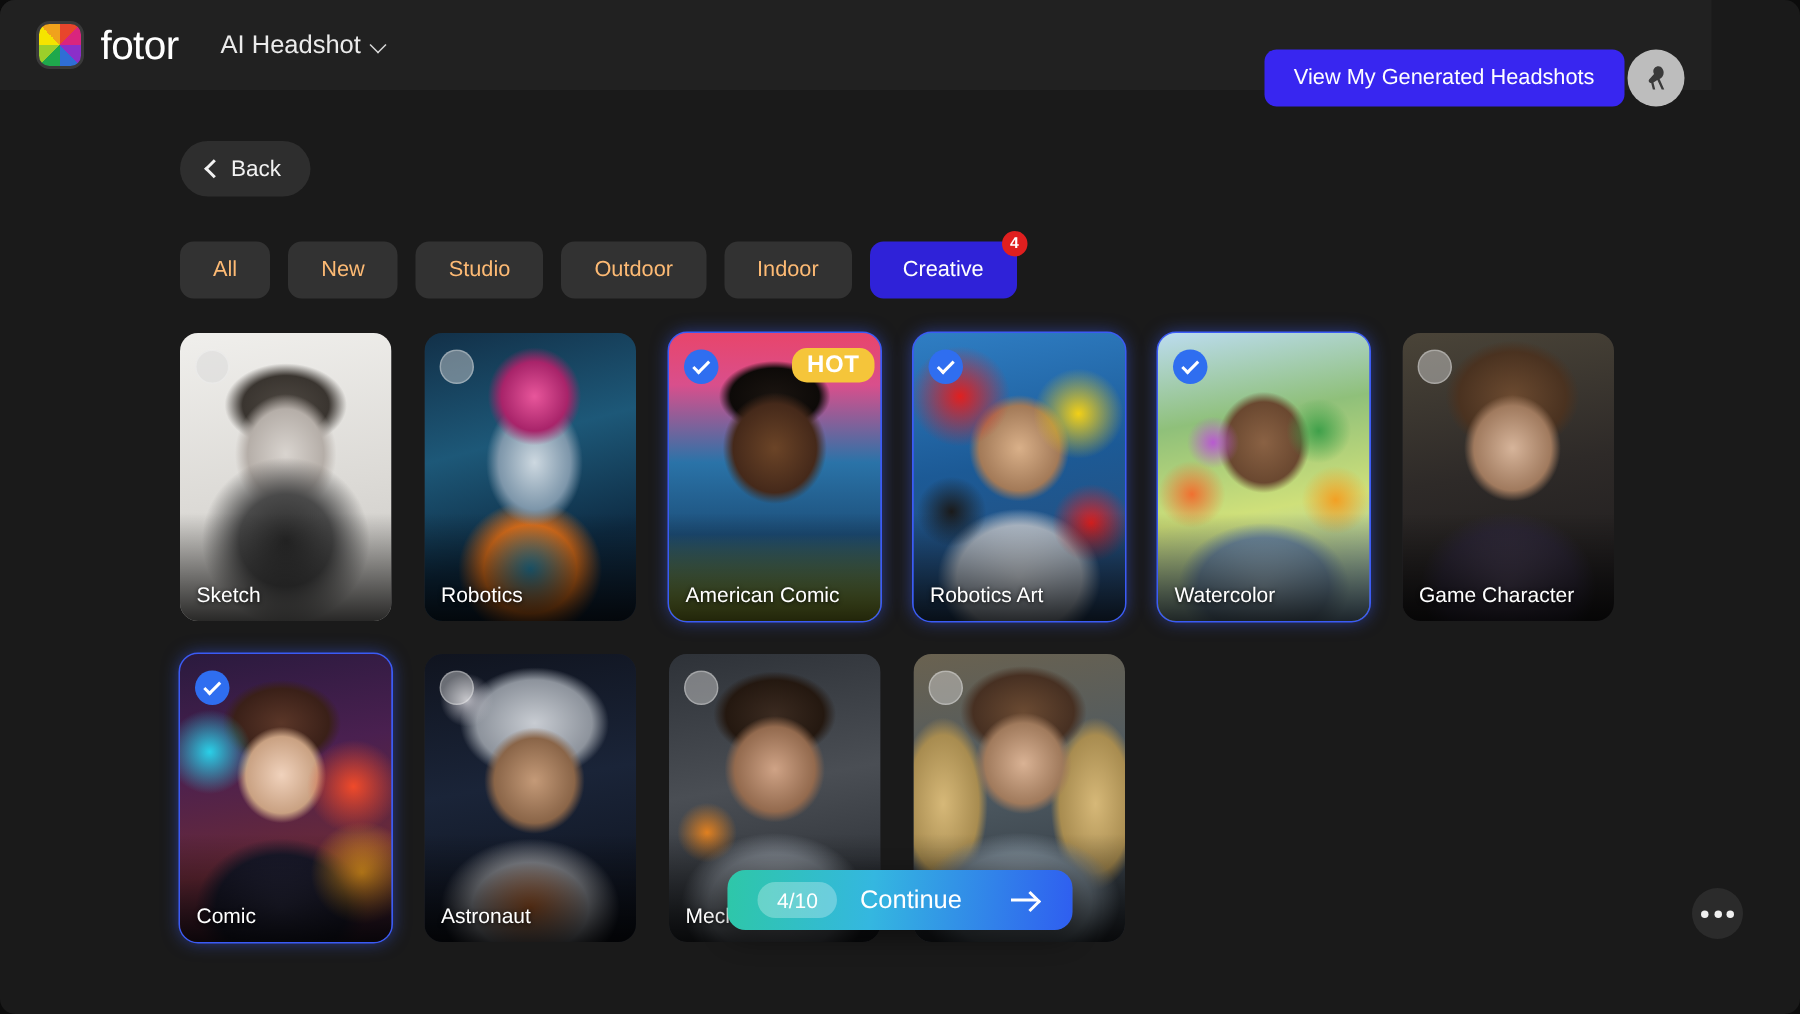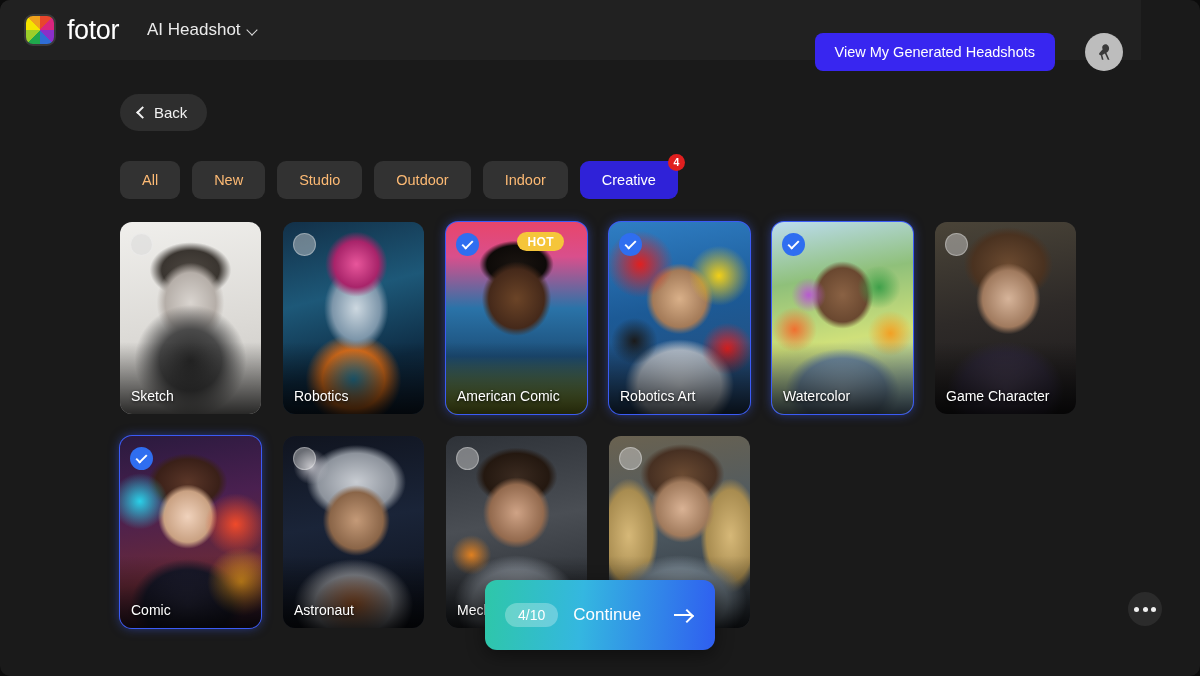--- a/index.html
+++ b/index.html
@@ -52,21 +52,21 @@
   .app-select-label { font-size: 17px; color: #ebebeb; font-weight: 500; }
   .chev { width: 11px; height: 11px; position: relative; }
   .chev::before {
     content: ""; position: absolute; left: 0; top: 1px;
     width: 7px; height: 7px;
     border-right: 1.8px solid #d8d8d8;
     border-bottom: 1.8px solid #d8d8d8;
     transform: rotate(45deg);
   }
   .topbar-right {
-    margin-left: auto; display: flex; align-items: center; gap: 30px; margin-top: 43px;
+    margin-left: auto; display: flex; align-items: center; gap: 2px; margin-top: 43px;
   }
   .gen-btn {
     background: #3826f0;
     color: #fff; font-size: 14.5px; font-weight: 500;
     border: none; border-radius: 8px;
     padding: 11px 20px; cursor: pointer;
     white-space: nowrap;
   }
   .avatar {
     width: 38px; height: 38px; border-radius: 50%;
@@ -171,31 +171,31 @@
     display: flex; align-items: center; justify-content: center;
   }
   .check-tick { display: none; }
   .card.selected .check-tick {
     display: block;
     width: 11px; height: 6px;
     border-left: 2.2px solid #fff; border-bottom: 2.2px solid #fff;
     transform: rotate(-45deg) translate(1px,-1px);
   }
   .hot-badge {
-    position: absolute; right: 23px; top: 10px;
+    position: absolute; right: 4px; top: 10px;
     background: #f5c53a; color: #ffffff;
-    font-size: 12px; font-weight: 700; letter-spacing: 0.4px;
+    font-size: 16px; font-weight: 700; letter-spacing: 0.4px;
     padding: 3.5px 10px; border-radius: 10px;
     line-height: 1;
   }
 
   
   .continue {
     position: absolute; left: 485px; top: 580px;
-    width: 230px; height: 70px;
+    width: 230px; height: 40px;
     border: none; border-radius: 12px;
     background: linear-gradient(95deg, #2ec7a8 0%, #34b7e0 42%, #2f5ef0 100%);
     display: flex; align-items: center; gap: 15px;
     padding-left: 20px;
     cursor: pointer;
     box-shadow: 0 5px 18px rgba(0,0,0,0.45);
   }
   .count-pill {
     background: rgba(255,255,255,0.28);
     color: #ffffff; font-size: 14px; font-weight: 500;

